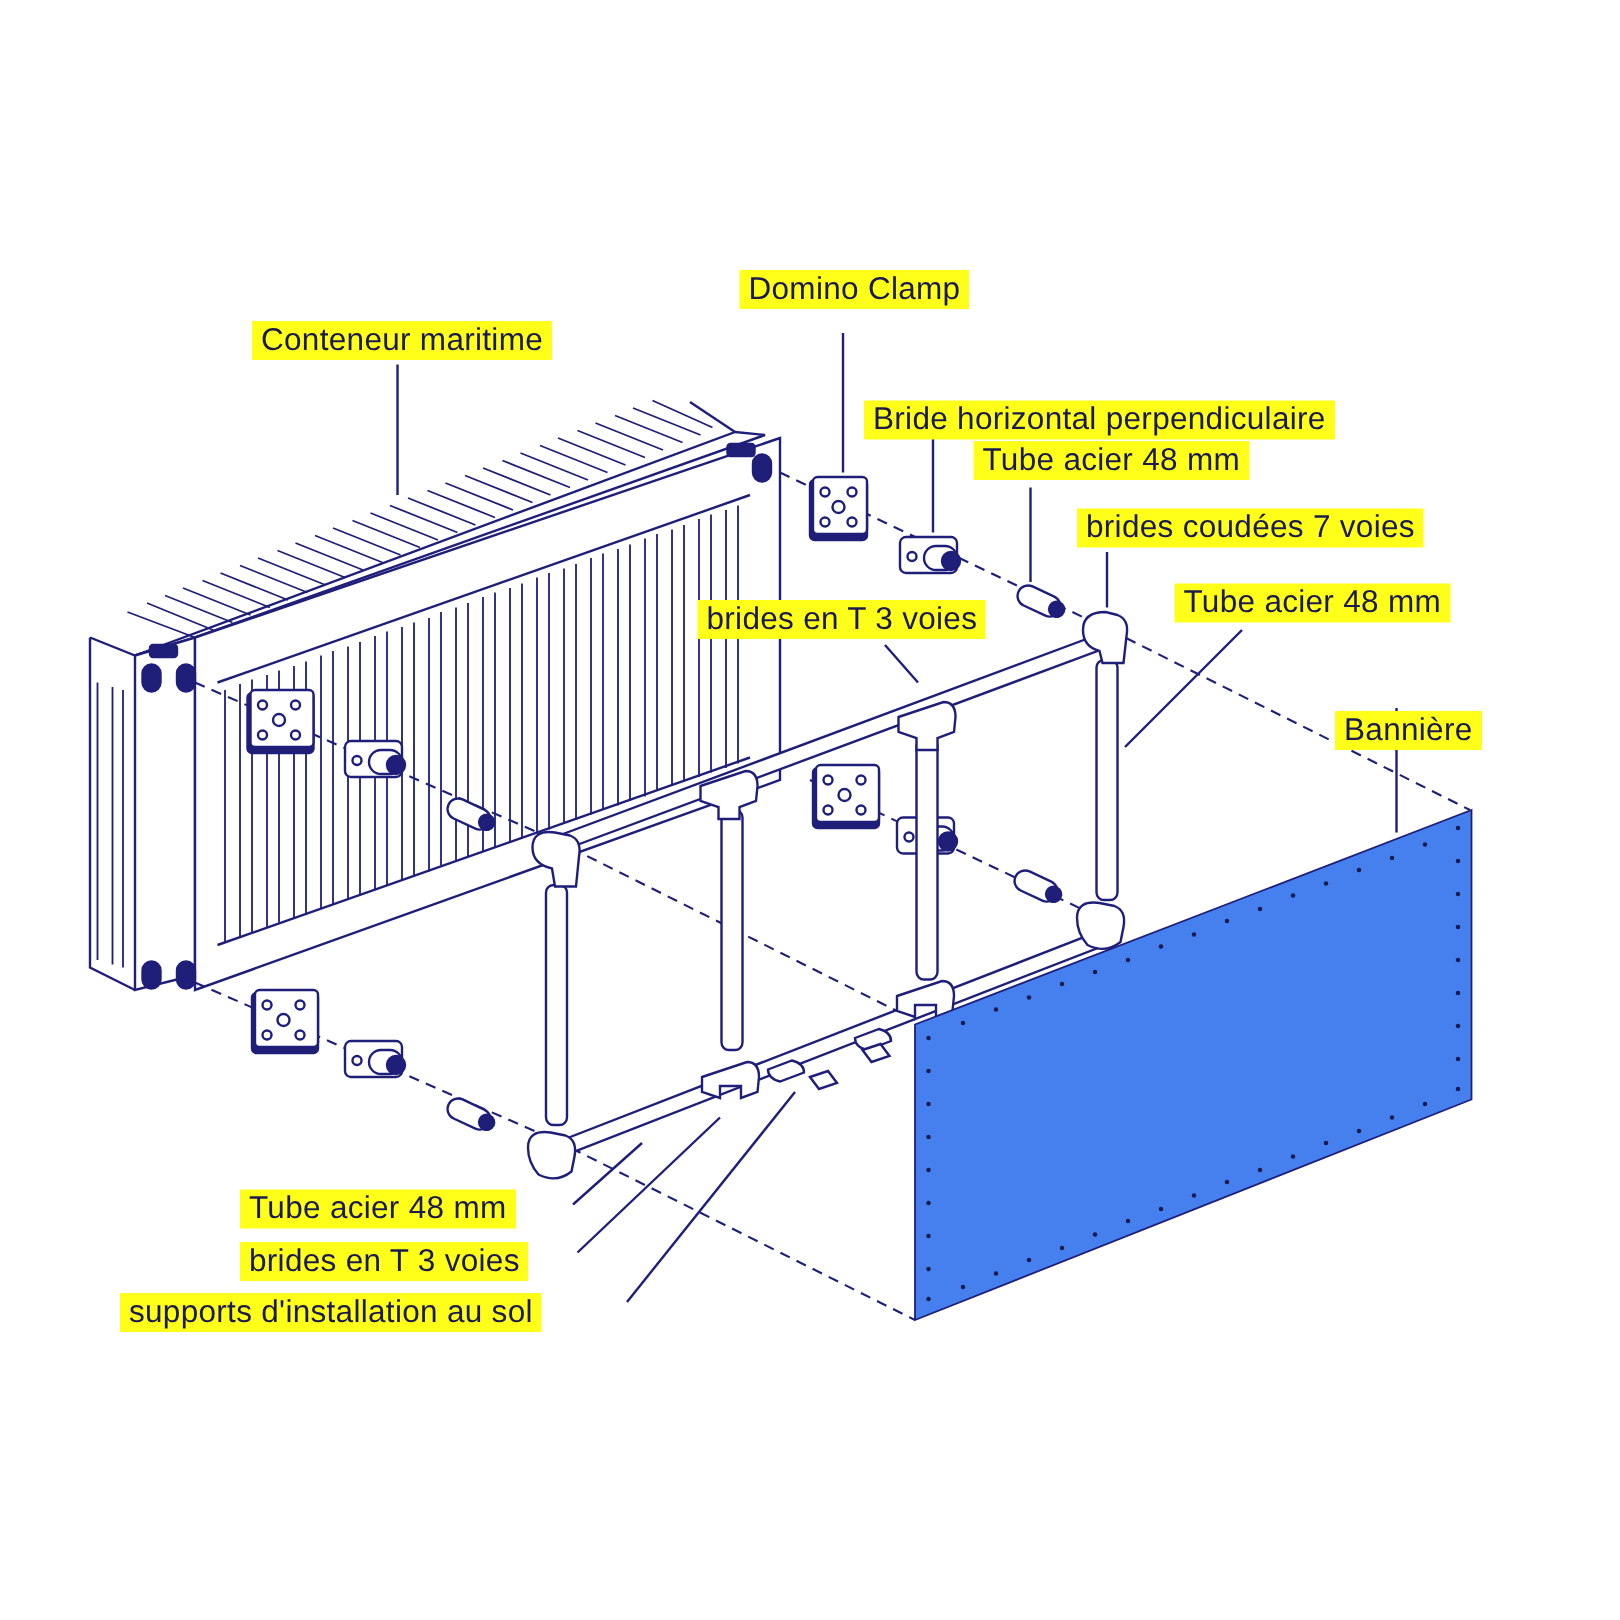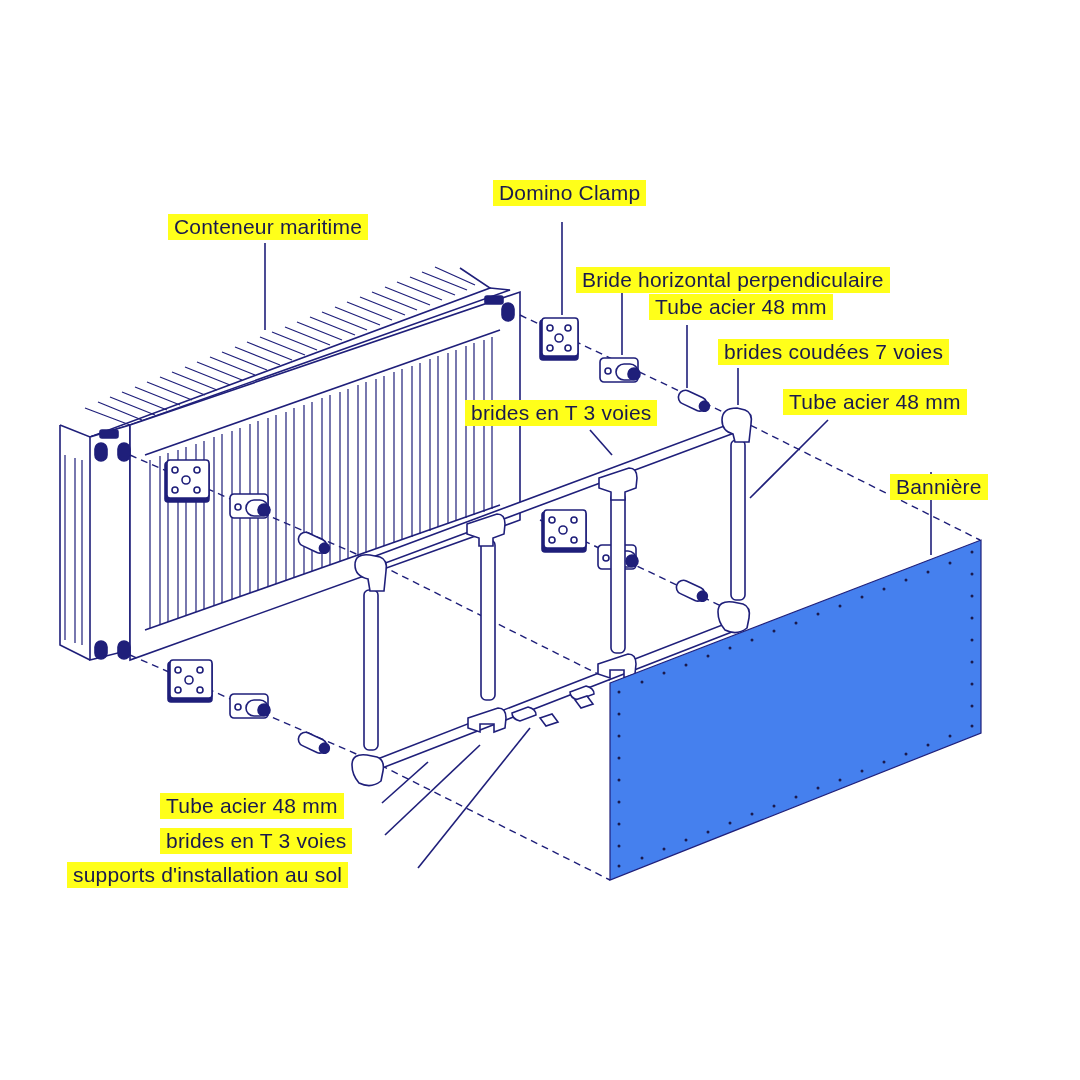--- a/index.html
+++ b/index.html
@@ -238,13 +238,13 @@
 <div class="label" style="left:168px;top:214px;">Conteneur maritime</div>
 <div class="label" style="left:493px;top:180px;">Domino Clamp</div>
 <div class="label" style="left:576px;top:267px;">Bride horizontal perpendiculaire</div>
 <div class="label" style="left:649px;top:294px;">Tube acier 48 mm</div>
 <div class="label" style="left:718px;top:339px;">brides coudées 7 voies</div>
 <div class="label" style="left:465px;top:400px;">brides en T 3 voies</div>
 <div class="label" style="left:783px;top:389px;">Tube acier 48 mm</div>
 <div class="label" style="left:890px;top:442px;margin-top:32px;">Bannière</div>
 <div class="label" style="left:160px;top:793px;">Tube acier 48 mm</div>
 <div class="label" style="left:160px;top:828px;">brides en T 3 voies</div>
-<div class="label" style="left:67px;top:862px;">supports d'installation au sol</div>
+<div class="label" style="left:80px;top:862px;">supports d'installation au sol</div>
 
 </body></html>

